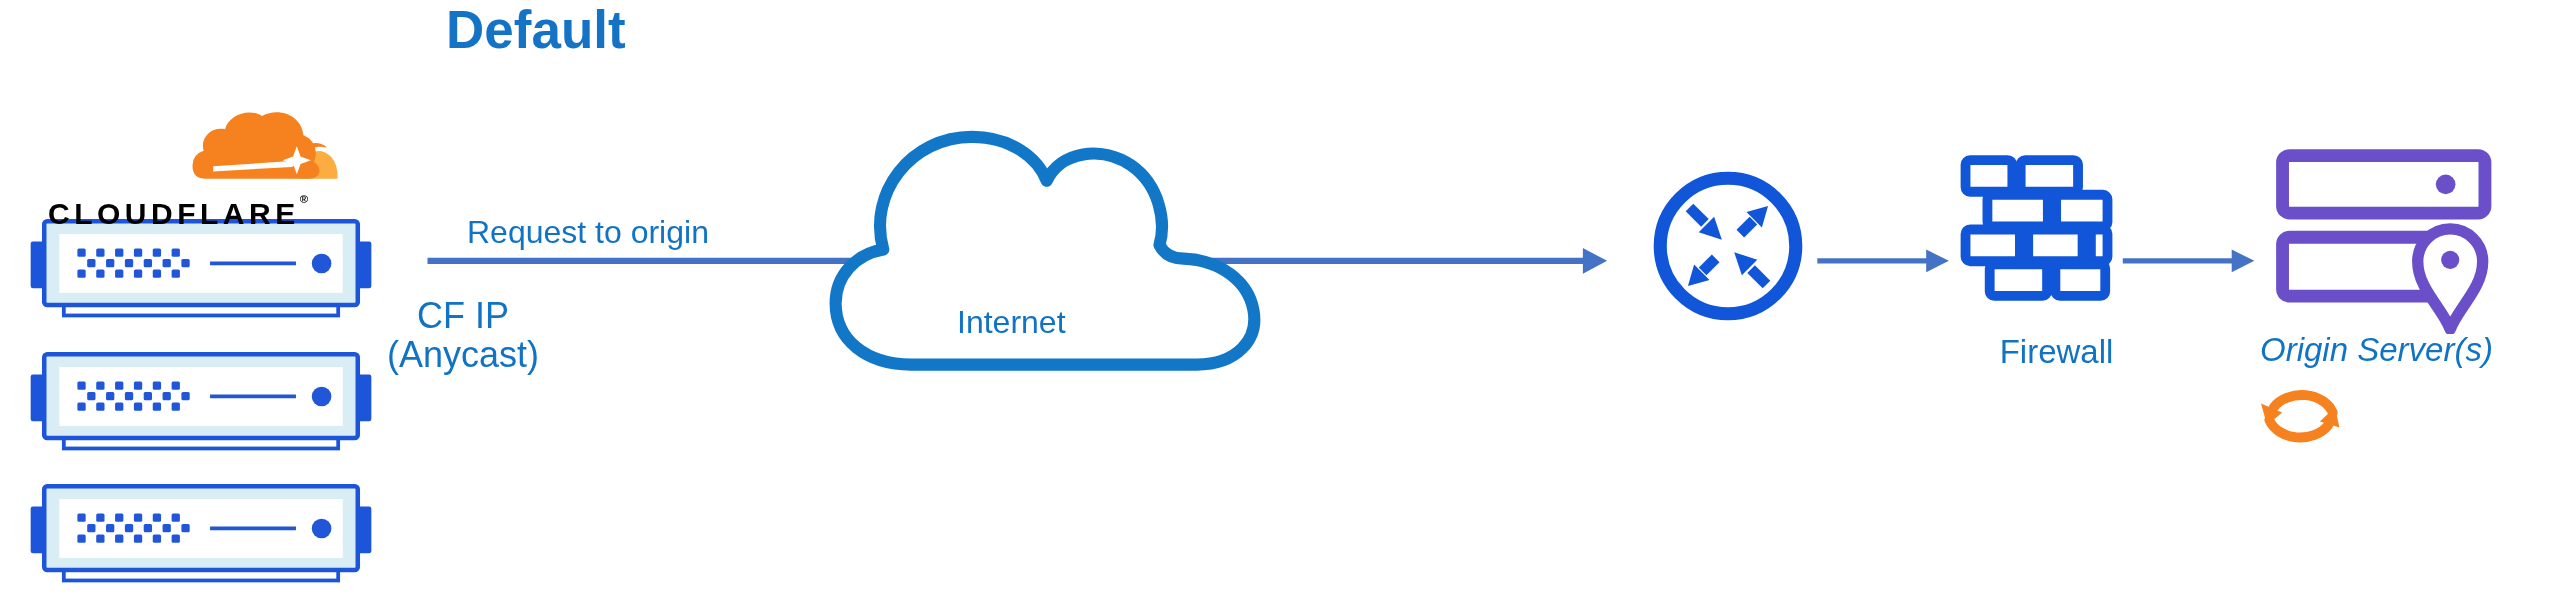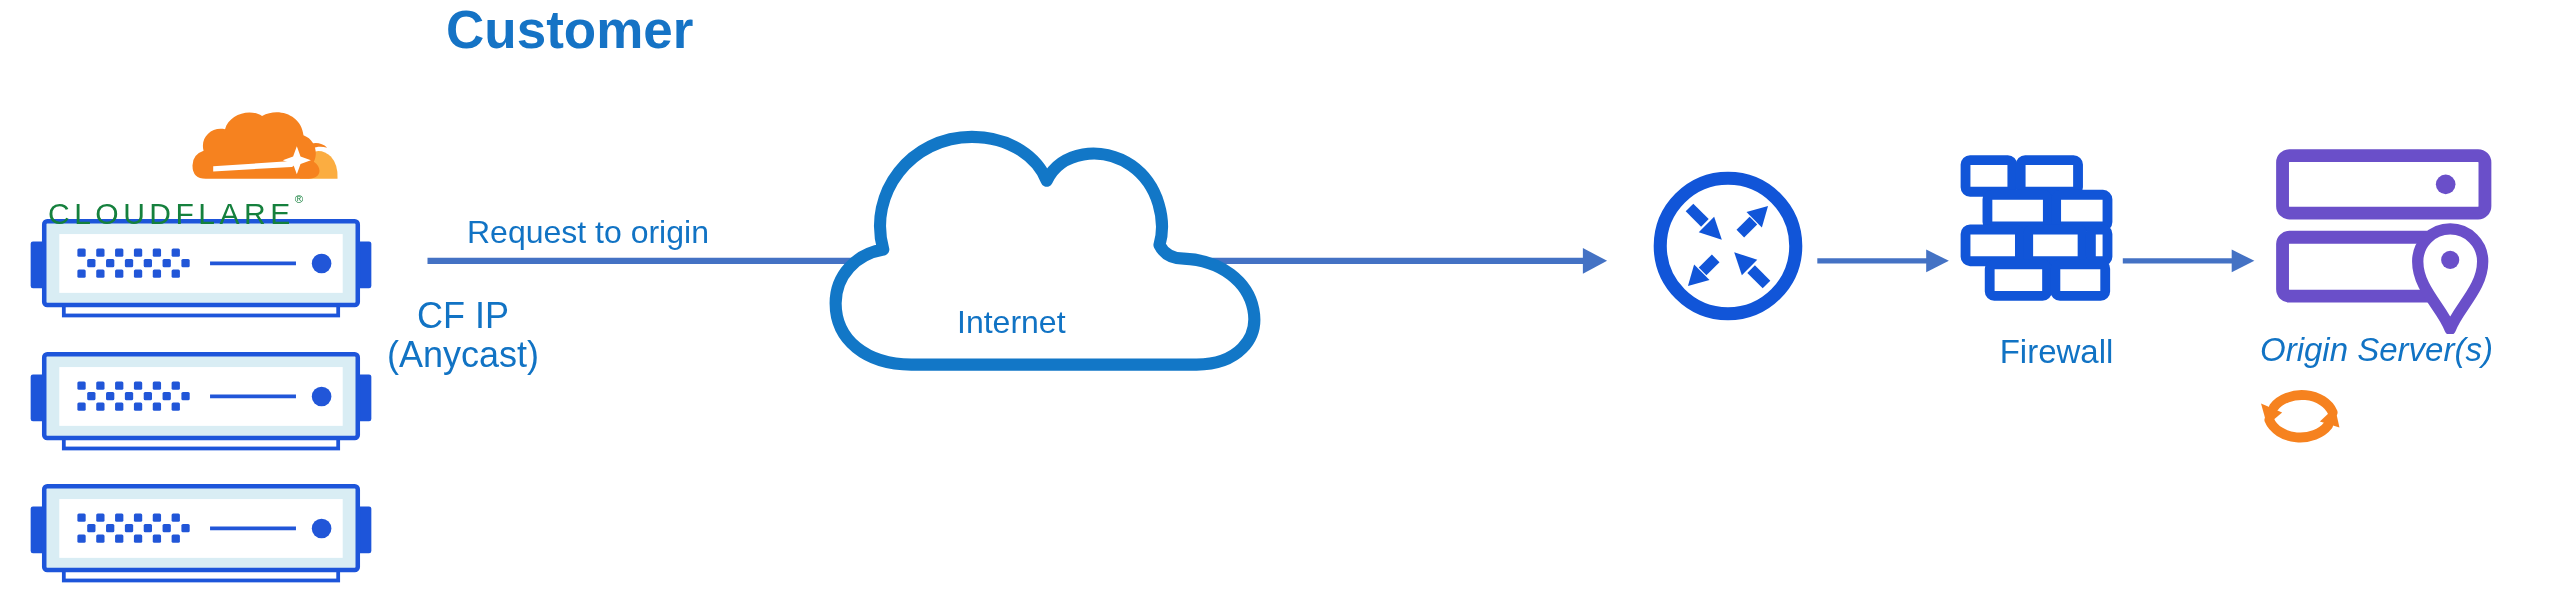--- a/index.html
+++ b/index.html
@@ -4,21 +4,21 @@
 <style>
   html,body{margin:0;padding:0;background:#ffffff;}
   #canvas{
     position:relative;width:2576px;height:614px;background:#ffffff;
     font-family:"Liberation Sans",sans-serif;overflow:hidden;
   }
   .abs{position:absolute;}
   .label{color:#1173c4;font-size:33px;line-height:39px;white-space:pre;}
   .title{color:#1573c5;font-size:53px;font-weight:bold;line-height:54px;}
   .wordmark{
-    color:#15803d;font-size:30px;font-weight:normal;letter-spacing:4.5px;
+    color:#000000;font-size:30px;font-weight:bold;letter-spacing:4.5px;
     line-height:30px;white-space:nowrap;
   }
   .wordmark sup{font-size:11.4px;letter-spacing:0;vertical-align:21px;}
   .wrap{white-space:normal;}
   svg{display:block;}
 </style>
 </head>
 <body>
 
 <div id="canvas">
@@ -30,21 +30,21 @@
       <polygon points="2124,345 2092,328 2092,362" stroke="none"></polygon>
 
       <line x1="2402" y1="345" x2="2550" y2="345" stroke-width="7"></line>
       <polygon points="2576,345 2546,330 2546,360" stroke="none"></polygon>
 
       <line x1="2806" y1="345" x2="2954" y2="345" stroke-width="7"></line>
       <polygon points="2980,345 2950,330 2950,360" stroke="none"></polygon>
     </g>
   </svg>
 
-  <div class="abs title" style="left:446px;top:3px;z-index:3;">Customer</div>
+  <div class="abs title" style="left:446px;top:3px;z-index:3;">Default</div>
 
   <svg class="abs" style="left:191px;top:109px;z-index:2;" width="148" height="73" viewBox="0 0 200 98">
     <path fill="#fbad41" d="M147 94 Q144 68 159 60 Q176 51 189 64 Q199 75 198 94 Z"></path>
     <path fill="#f6821f" d="M150 57 C156 44 174 42 184 52 C173 49 161 51 154 62 Z"></path>
     <path fill="#f6821f" d="M20 94 Q2 94 2 76 Q2 61 17 56 C12 38 28 23 46 27
       C51 7 79 -2 96 9 C119 -3 149 8 152 35 C168 41 172 59 166 71
       C178 79 176 94 159 94 Z"></path>
     <path fill="#ffffff" d="M30 77 L136 70 C141 70 141 77 136 78 L30 84 Z"></path>
     <path fill="#ffffff" d="M143 50 L148 64 L162 69 L148 74 L143 88 L138 74 L124 69 L138 64 Z"></path>
   </svg>

